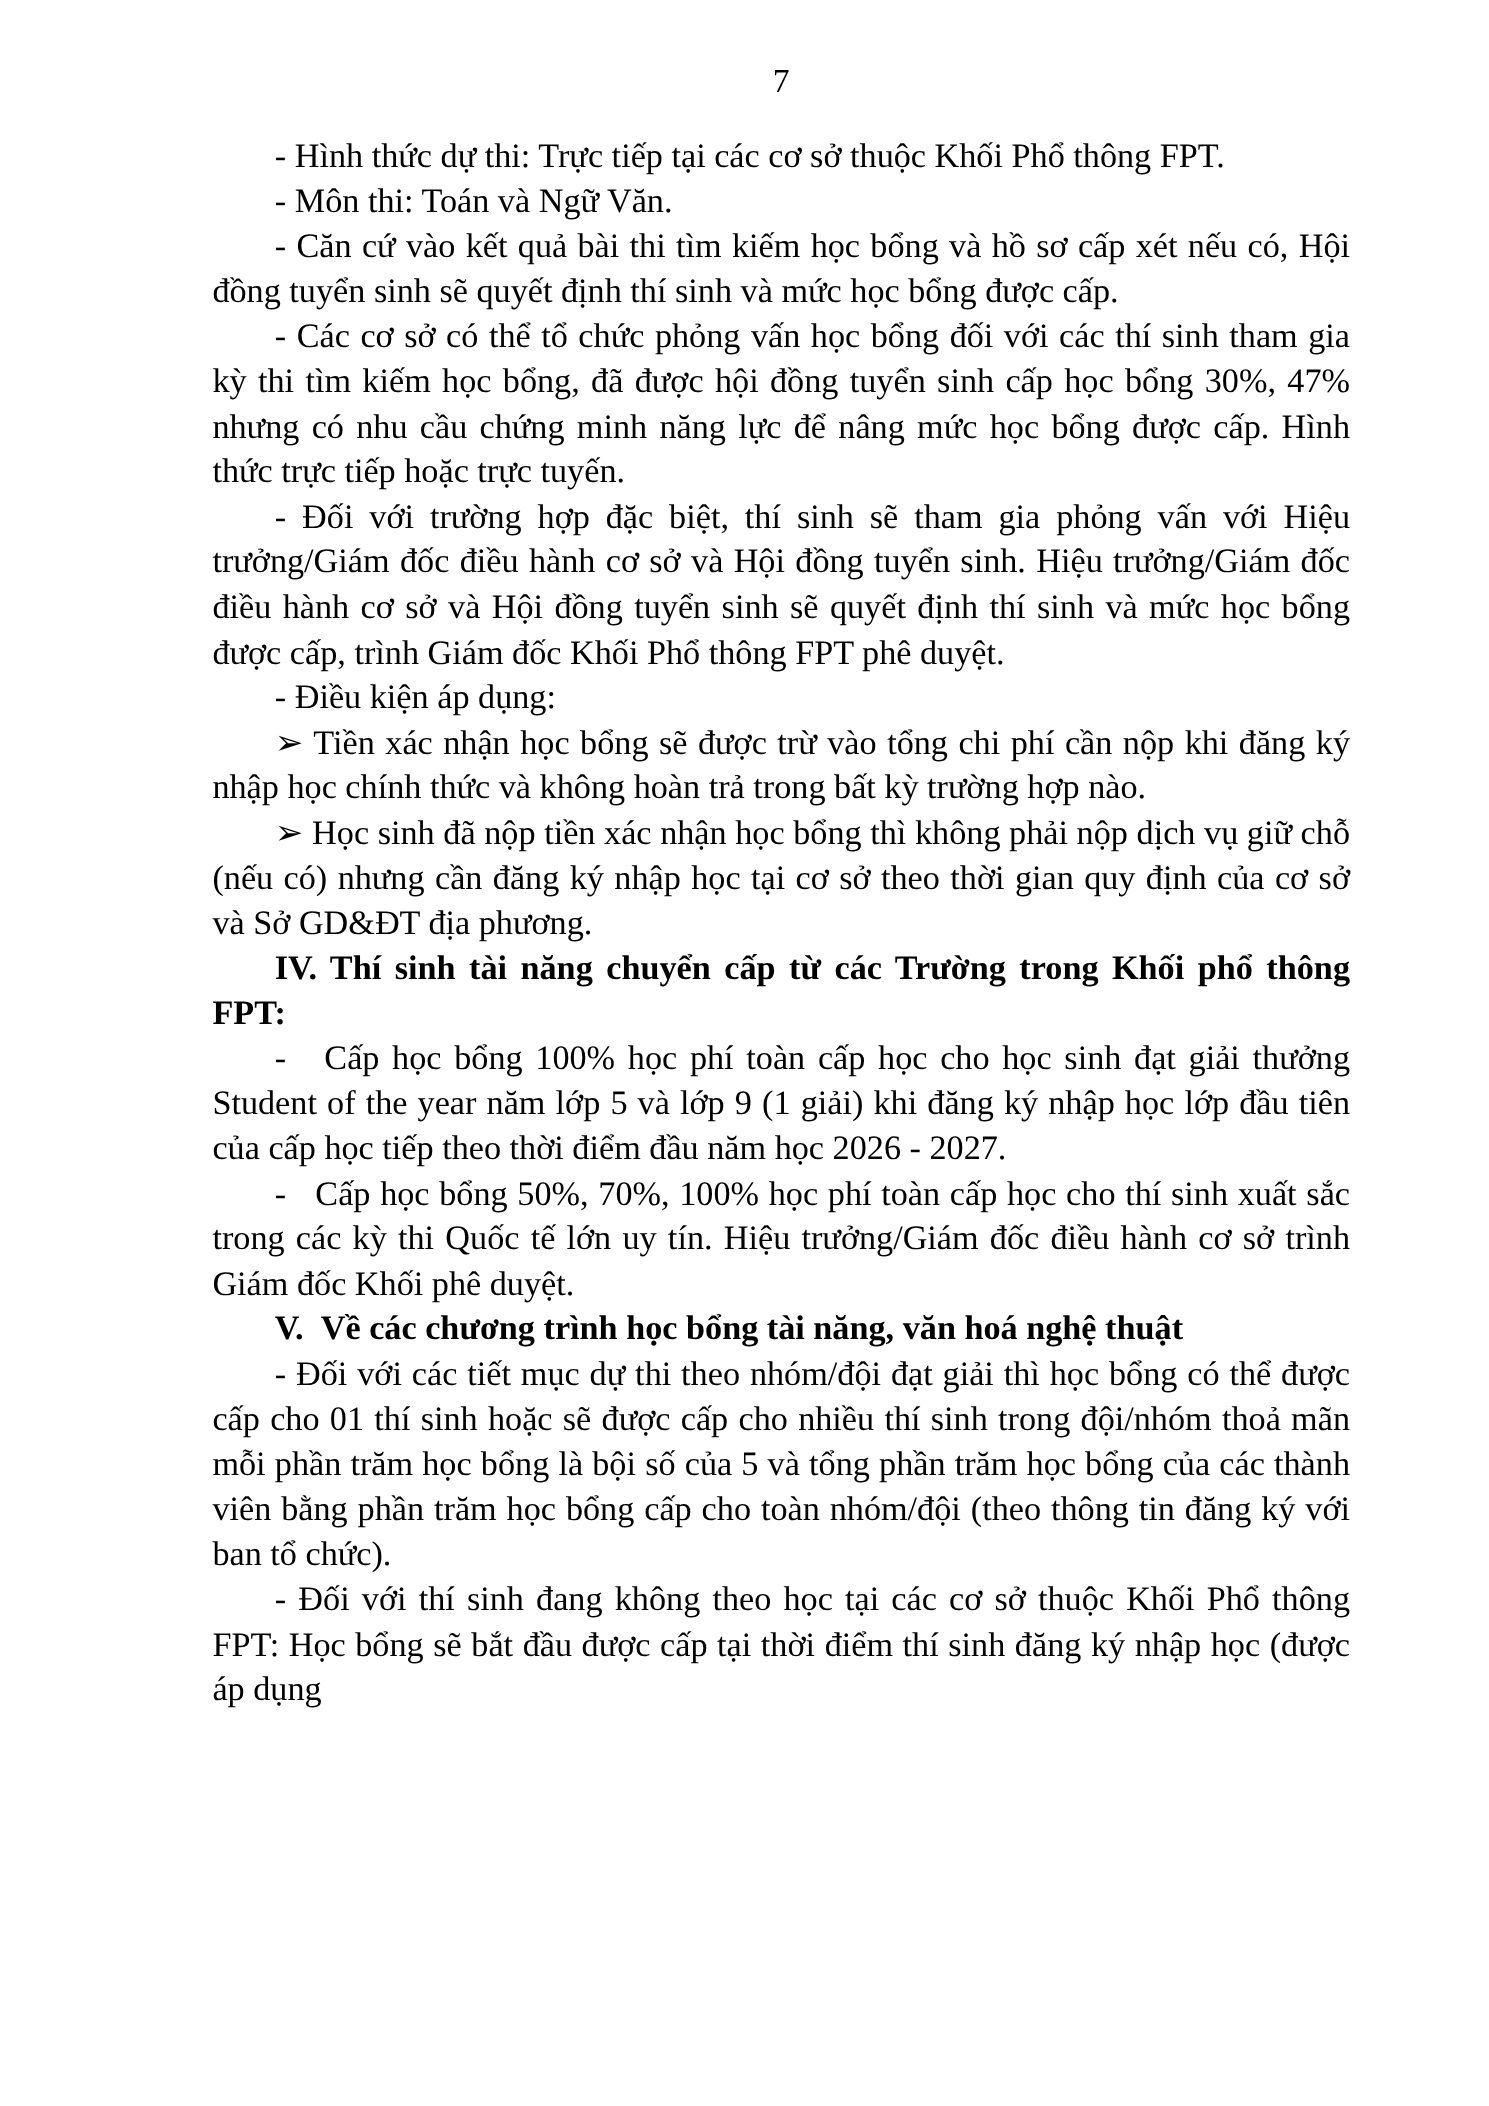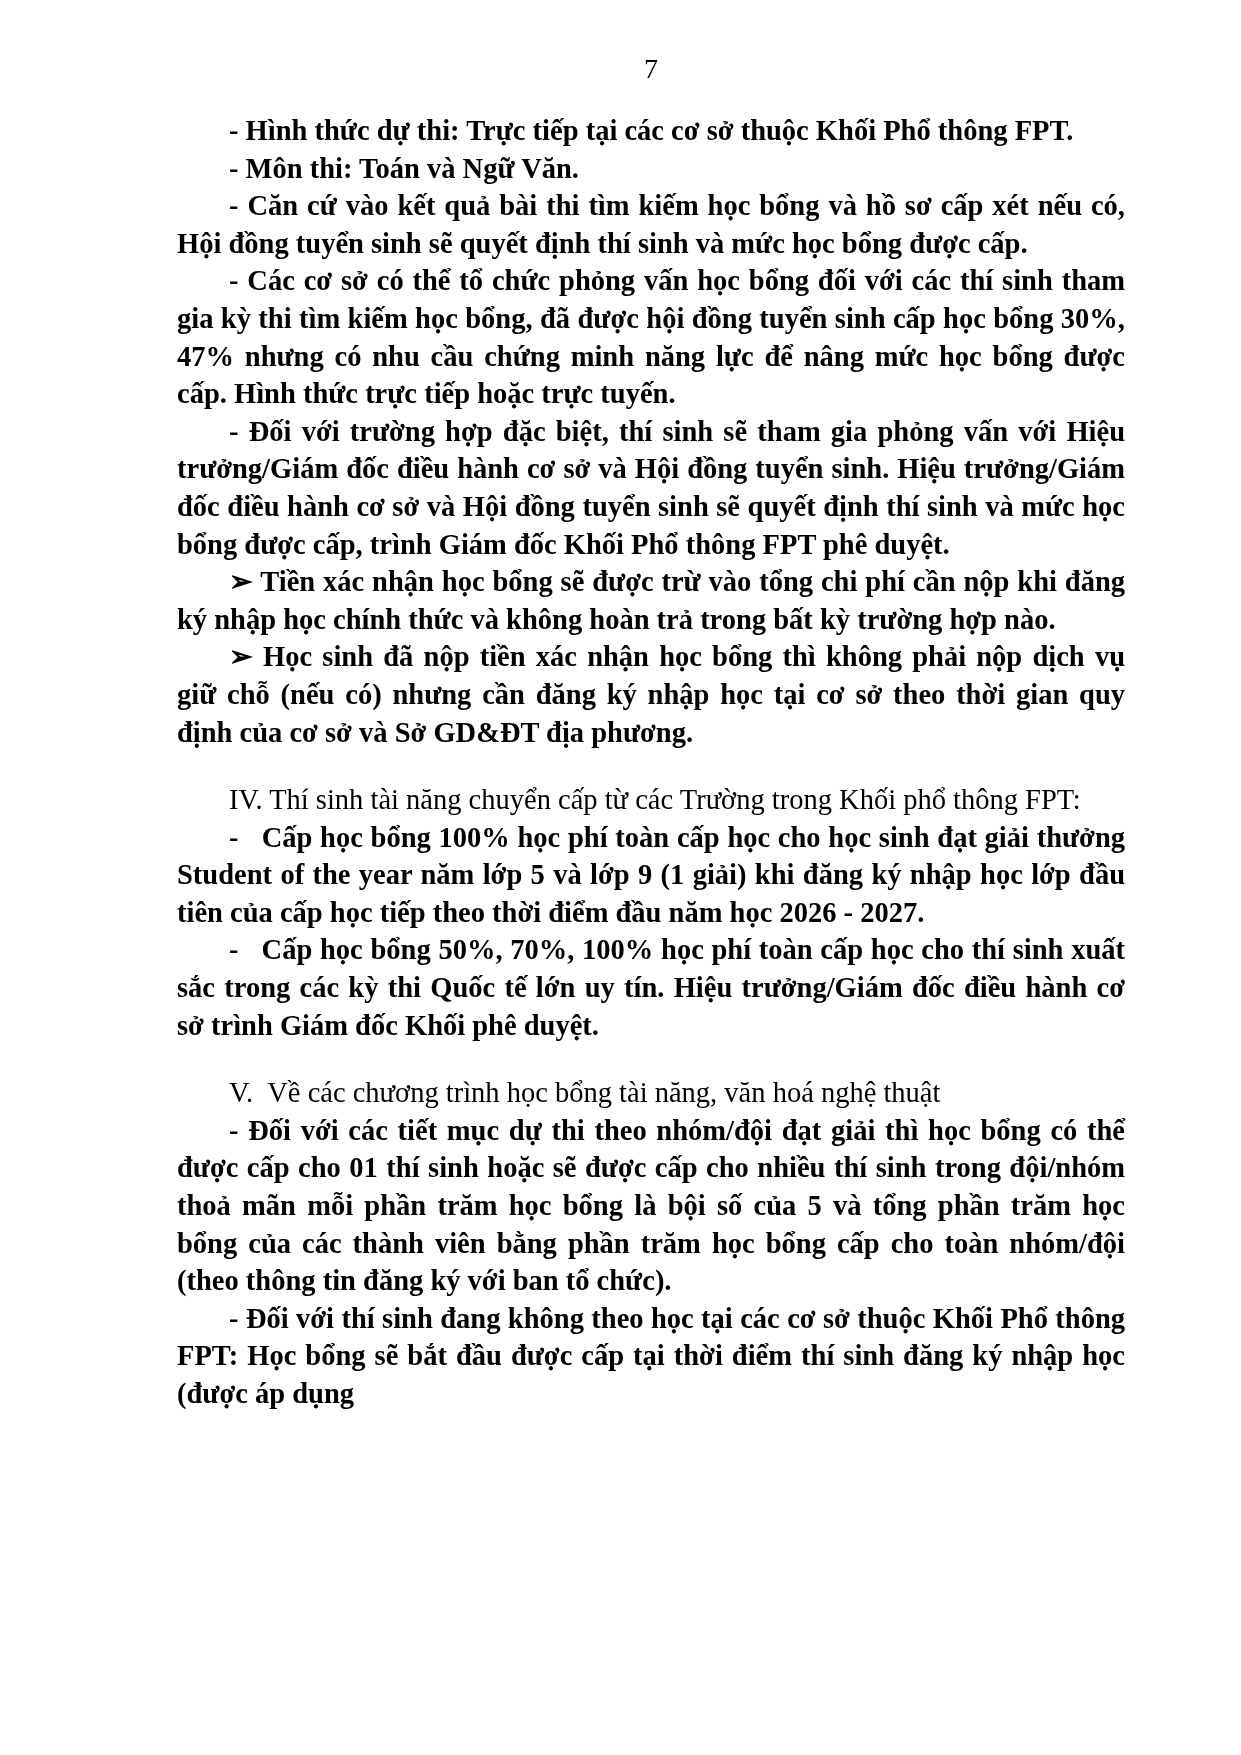--- a/index.html
+++ b/index.html
@@ -28,42 +28,42 @@
   .content {
     margin-left: 177px;
     width: 948px;
     margin-top: 24px;
     font-size: 28.5px;
     line-height: 37.6px;
   }
   .para {
     text-align: justify;
     text-indent: 52px;
-    font-weight: bold;
+    font-weight: normal;
   }
   .heading {
     text-align: justify;
     text-indent: 52px;
-    font-weight: normal;
-    margin-top: 30px;
+    font-weight: bold;
   }
 </style>
 </head>
 <body>
 
 <div class="page">
 
   <div class="page-number">7</div>
 
   <div class="content">
     <p class="para">- Hình thức dự thi: Trực tiếp tại các cơ sở thuộc Khối Phổ thông FPT.</p>
     <p class="para">- Môn thi: Toán và Ngữ Văn.</p>
     <p class="para">- Căn cứ vào kết quả bài thi tìm kiếm học bổng và hồ sơ cấp xét nếu có, Hội đồng tuyển sinh sẽ quyết định thí sinh và mức học bổng được cấp.</p>
     <p class="para">- Các cơ sở có thể tổ chức phỏng vấn học bổng đối với các thí sinh tham gia kỳ thi tìm kiếm học bổng, đã được hội đồng tuyển sinh cấp học bổng 30%, 47% nhưng có nhu cầu chứng minh năng lực để nâng mức học bổng được cấp. Hình thức trực tiếp hoặc trực tuyến.</p>
     <p class="para">- Đối với trường hợp đặc biệt, thí sinh sẽ tham gia phỏng vấn với Hiệu trưởng/Giám đốc điều hành cơ sở và Hội đồng tuyển sinh. Hiệu trưởng/Giám đốc điều hành cơ sở và Hội đồng tuyển sinh sẽ quyết định thí sinh và mức học bổng được cấp, trình Giám đốc Khối Phổ thông FPT phê duyệt.</p>
+    <p class="para">- Điều kiện áp dụng:</p>
     <p class="para">➢ Tiền xác nhận học bổng sẽ được trừ vào tổng chi phí cần nộp khi đăng ký nhập học chính thức và không hoàn trả trong bất kỳ trường hợp nào.</p>
     <p class="para">➢ Học sinh đã nộp tiền xác nhận học bổng thì không phải nộp dịch vụ giữ chỗ (nếu có) nhưng cần đăng ký nhập học tại cơ sở theo thời gian quy định của cơ sở và Sở GD&amp;ĐT địa phương.</p>
     <p class="heading">IV. Thí sinh tài năng chuyển cấp từ các Trường trong Khối phổ thông FPT:</p>
     <p class="para">-&nbsp;&nbsp;&nbsp;Cấp học bổng 100% học phí toàn cấp học cho học sinh đạt giải thưởng Student of the year năm lớp 5 và lớp 9 (1 giải) khi đăng ký nhập học lớp đầu tiên của cấp học tiếp theo thời điểm đầu năm học 2026 - 2027.</p>
     <p class="para">-&nbsp;&nbsp;&nbsp;Cấp học bổng 50%, 70%, 100% học phí toàn cấp học cho thí sinh xuất sắc trong các kỳ thi Quốc tế lớn uy tín. Hiệu trưởng/Giám đốc điều hành cơ sở trình Giám đốc Khối phê duyệt.</p>
     <p class="heading">V.&nbsp;&nbsp;Về các chương trình học bổng tài năng, văn hoá nghệ thuật</p>
     <p class="para">- Đối với các tiết mục dự thi theo nhóm/đội đạt giải thì học bổng có thể được cấp cho 01 thí sinh hoặc sẽ được cấp cho nhiều thí sinh trong đội/nhóm thoả mãn mỗi phần trăm học bổng là bội số của 5 và tổng phần trăm học bổng của các thành viên bằng phần trăm học bổng cấp cho toàn nhóm/đội (theo thông tin đăng ký với ban tổ chức).</p>
     <p class="para">- Đối với thí sinh đang không theo học tại các cơ sở thuộc Khối Phổ thông FPT: Học bổng sẽ bắt đầu được cấp tại thời điểm thí sinh đăng ký nhập học (được áp dụng</p>
   </div>
 

